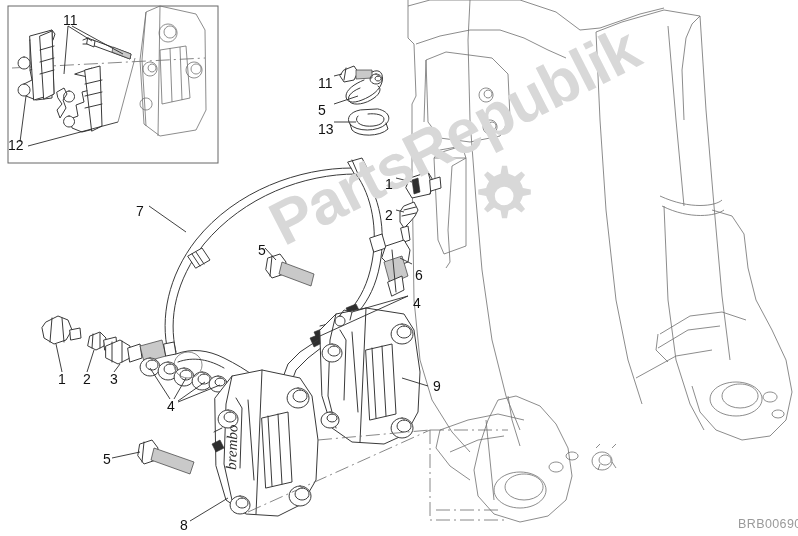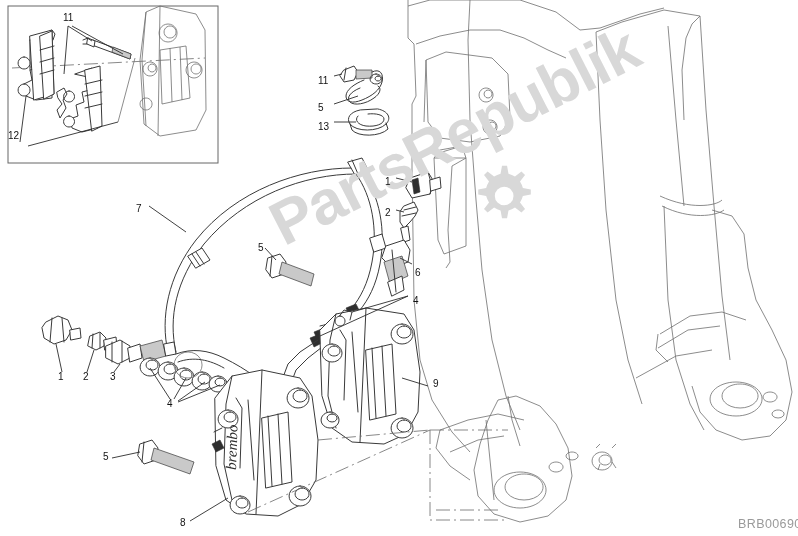--- a/index.html
+++ b/index.html
@@ -1,20 +1,20 @@
 <!DOCTYPE html>
 <html><head>
 <meta charset="utf-8">
 <style>
   html,body{margin:0;padding:0;background:#ffffff;}
   body{width:798px;height:536px;position:relative;overflow:hidden;
        font-family:"Liberation Sans",sans-serif;color:#1a1a1a;}
   #stage{position:absolute;left:0;top:0;width:798px;height:536px;background:#fff;}
   svg{position:absolute;left:0;top:0;width:798px;height:536px;}
-  .lbl{position:absolute;font-size:10px;line-height:1;color:#111;white-space:nowrap;
+  .lbl{position:absolute;font-size:14px;line-height:1;color:#111;white-space:nowrap;
        font-family:"Liberation Sans",sans-serif;}
   .code{position:absolute;font-size:12.5px;color:#9a9a9a;letter-spacing:.4px;
         font-family:"Liberation Sans",sans-serif;}
   .wm{position:absolute;pointer-events:none;}
   .wmtext{position:absolute;left:258px;top:196px;width:430px;
       font-size:62px;font-weight:bold;color:#d8d8d8;
       transform:rotate(-27deg);transform-origin:0 0;letter-spacing:-1px;
       font-family:"Liberation Sans",sans-serif;}
   .wmgear{position:absolute;left:466px;top:160px;}
 </style>
@@ -335,21 +335,21 @@
       <svg width="72" height="72" viewBox="0 0 100 100" style="position:static;width:72px;height:72px;">
         <g fill="#d8d8d8">
           <path d="M50 8 l7 0 2 11 a33 33 0 0 1 9 4 l9-7 5 5 -7 9 a33 33 0 0 1 4 9 l11 2 0 7 -11 2 a33 33 0 0 1 -4 9 l7 9 -5 5 -9-7 a33 33 0 0 1 -9 4 l-2 11 -7 0 -2-11 a33 33 0 0 1 -9-4 l-9 7 -5-5 7-9 a33 33 0 0 1 -4-9 l-11-2 0-7 11-2 a33 33 0 0 1 4-9 l-7-9 5-5 9 7 a33 33 0 0 1 9-4 Z"></path>
           <circle cx="53" cy="50" r="13" fill="#ffffff"></circle>
         </g>
       </svg>
     </div>
   </div>
 
   <div class="lbl" style="left:63px;top:13px;">11</div>
-  <div class="lbl" style="left:8px;top:131px;">12</div>
+  <div class="lbl" style="left:8px;top:138px;">12</div>
 
   <div class="lbl" style="left:318px;top:76px;">11</div>
   <div class="lbl" style="left:318px;top:103px;">5</div>
   <div class="lbl" style="left:318px;top:122px;">13</div>
   <div class="lbl" style="left:385px;top:177px;">1</div>
   <div class="lbl" style="left:385px;top:208px;">2</div>
   <div class="lbl" style="left:415px;top:268px;">6</div>
   <div class="lbl" style="left:413px;top:296px;">4</div>
   <div class="lbl" style="left:136px;top:204px;">7</div>
   <div class="lbl" style="left:258px;top:243px;">5</div>

